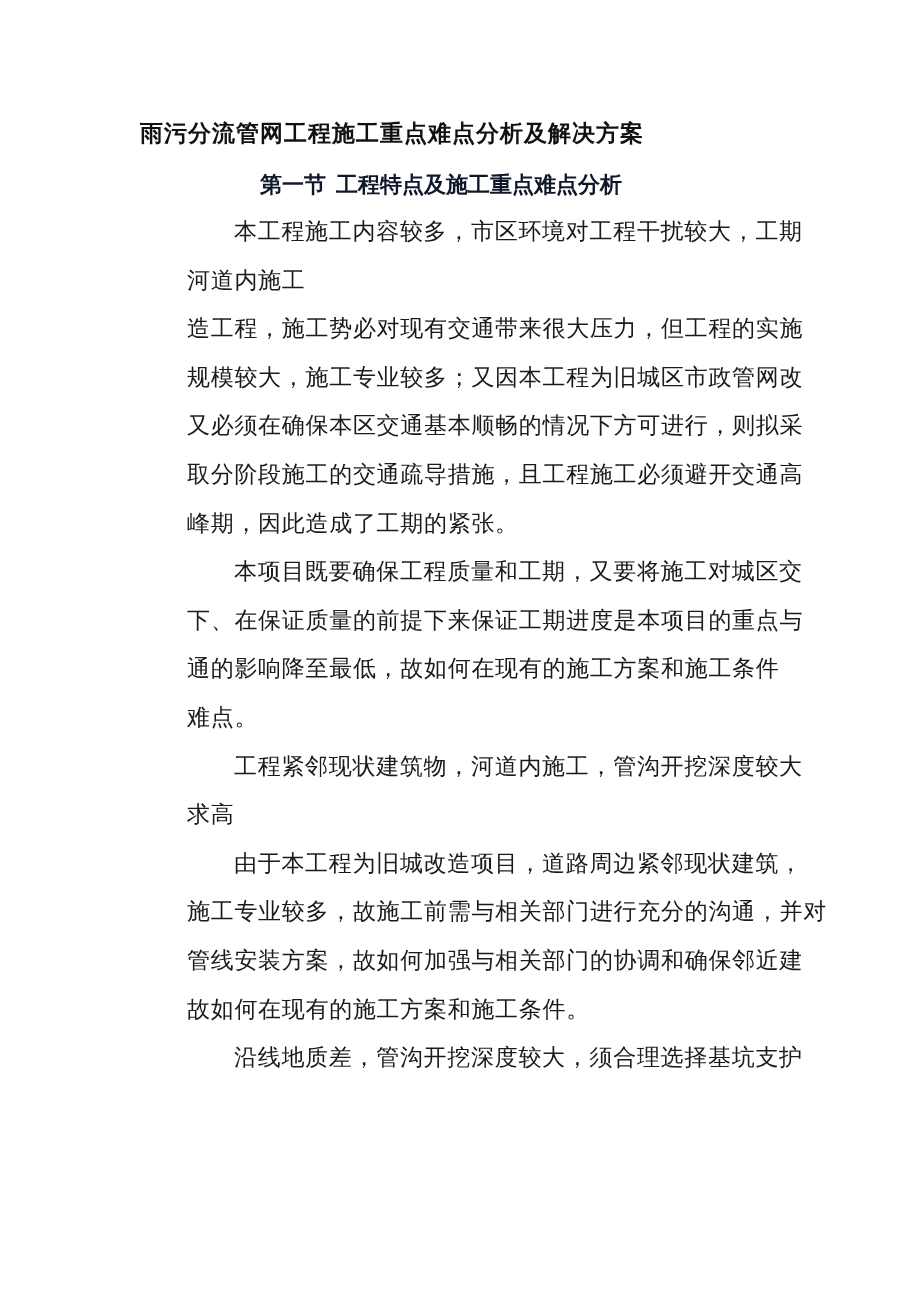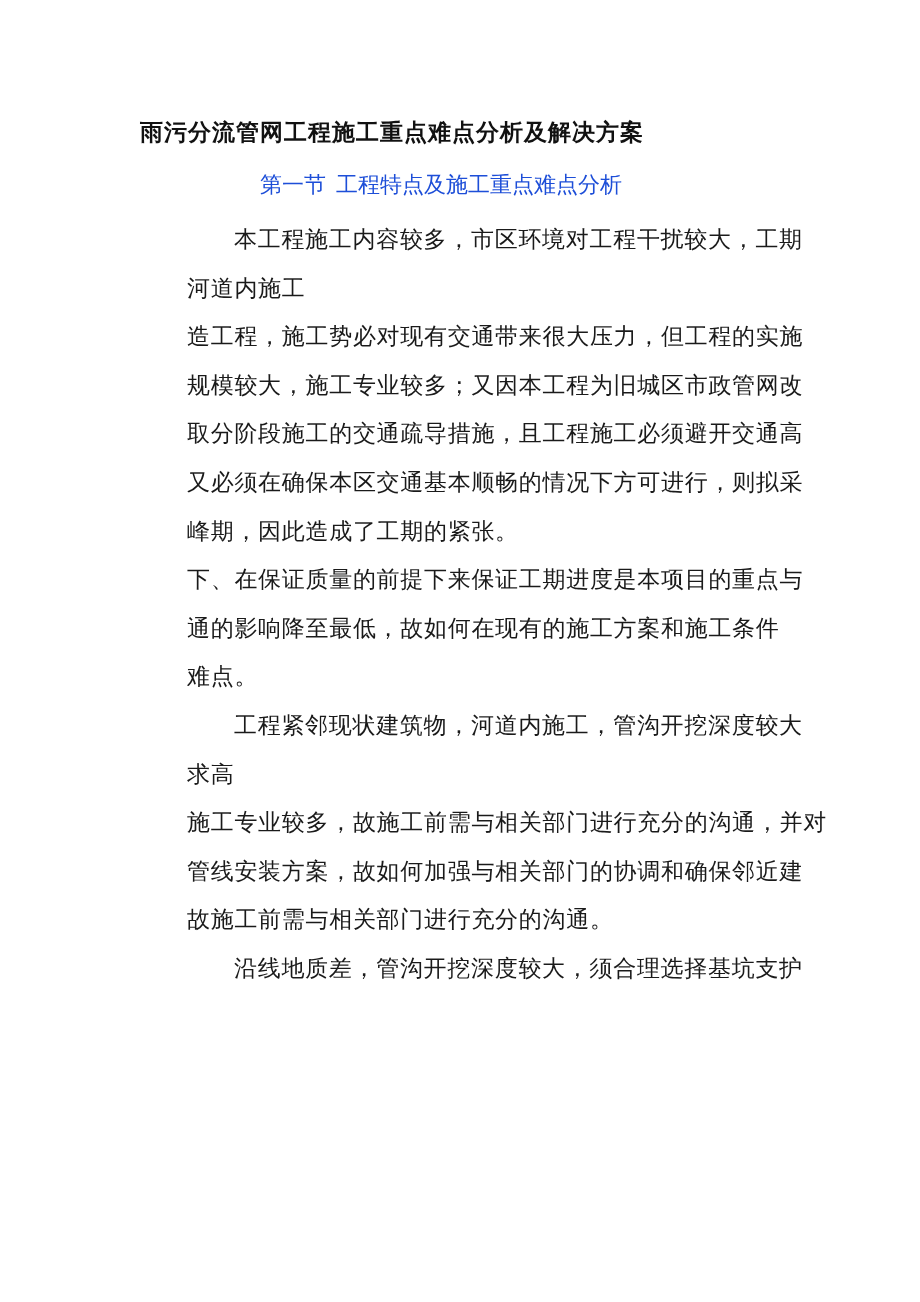--- a/index.html
+++ b/index.html
@@ -18,44 +18,44 @@
     .page {
       position: absolute;
       left: 140px;
       top: 0;
       width: 645px;
     }
     .title {
       position: absolute;
       left: 0;
       top: 118px;
-      font-family: Liberation Serif, serif;
+      font-family: Liberation Sans, sans-serif;
       font-weight: bold;
       font-size: 23px;
       letter-spacing: 1px;
       white-space: nowrap;
       line-height: 30px;
       color: #111;
     }
     .section-title {
       position: absolute;
       left: 120px;
       top: 170px;
       font-family: "DejaVu Sans", "Liberation Sans", sans-serif;
-      font-weight: normal;
+      font-weight: bold;
       font-size: 22px;
       white-space: nowrap;
       line-height: 30px;
-      color: #1d4ed8;
+      color: #0f172a;
     }
     .section-title .num { margin-right: 10px; }
     .body {
       position: absolute;
       left: 0;
-      top: 215px;
+      top: 207px;
       width: 645px;
     }
     .para {
       margin: 0;
       font-size: 23px;
       line-height: 48.6px;
       text-indent: 47px;
       text-align: justify;
       text-align-last: left;
       letter-spacing: 0.7px;
@@ -74,35 +74,37 @@
   </div>
 
   <div class="body">
     <p class="para">
       <span class="line indent">本工程施工内容较多，市区环境对工程干扰较大，工期</span>
       <span class="line">河道内施工</span>
     </p>
     <p class="para">
       <span class="line">造工程，施工势必对现有交通带来很大压力，但工程的实施</span>
       <span class="line">规模较大，施工专业较多；又因本工程为旧城区市政管网改</span>
+      <span class="line">又必须在确保本区交通基本顺畅的情况下方可进行，则拟采</span>
       <span class="line">取分阶段施工的交通疏导措施，且工程施工必须避开交通高</span>
-      <span class="line">又必须在确保本区交通基本顺畅的情况下方可进行，则拟采</span>
       <span class="line">峰期，因此造成了工期的紧张。</span>
     </p>
     <p class="para">
+      <span class="line indent">本项目既要确保工程质量和工期，又要将施工对城区交</span>
       <span class="line">下、在保证质量的前提下来保证工期进度是本项目的重点与</span>
       <span class="line">通的影响降至最低，故如何在现有的施工方案和施工条件</span>
       <span class="line">难点。</span>
     </p>
     <p class="para">
       <span class="line indent">工程紧邻现状建筑物，河道内施工，管沟开挖深度较大</span>
       <span class="line">求高</span>
     </p>
     <p class="para">
+      <span class="line indent">由于本工程为旧城改造项目，道路周边紧邻现状建筑，</span>
       <span class="line">施工专业较多，故施工前需与相关部门进行充分的沟通，并对</span>
       <span class="line">管线安装方案，故如何加强与相关部门的协调和确保邻近建</span>
-      <span class="line">故施工前需与相关部门进行充分的沟通。</span>
+      <span class="line">故如何在现有的施工方案和施工条件。</span>
     </p>
     <p class="para">
       <span class="line indent">沿线地质差，管沟开挖深度较大，须合理选择基坑支护</span>
     </p>
   </div>
 </div>
 
 </body></html>

